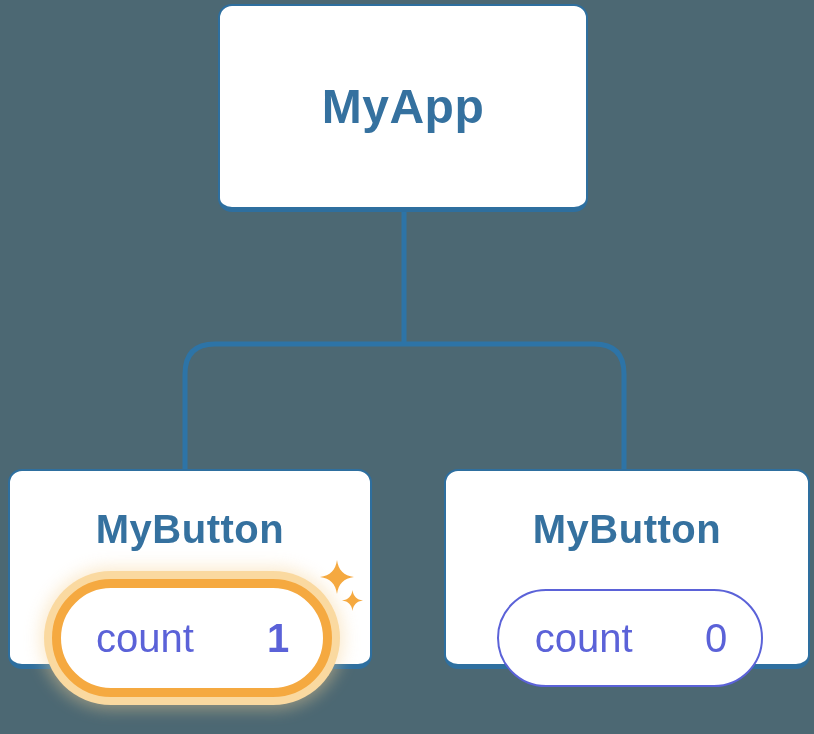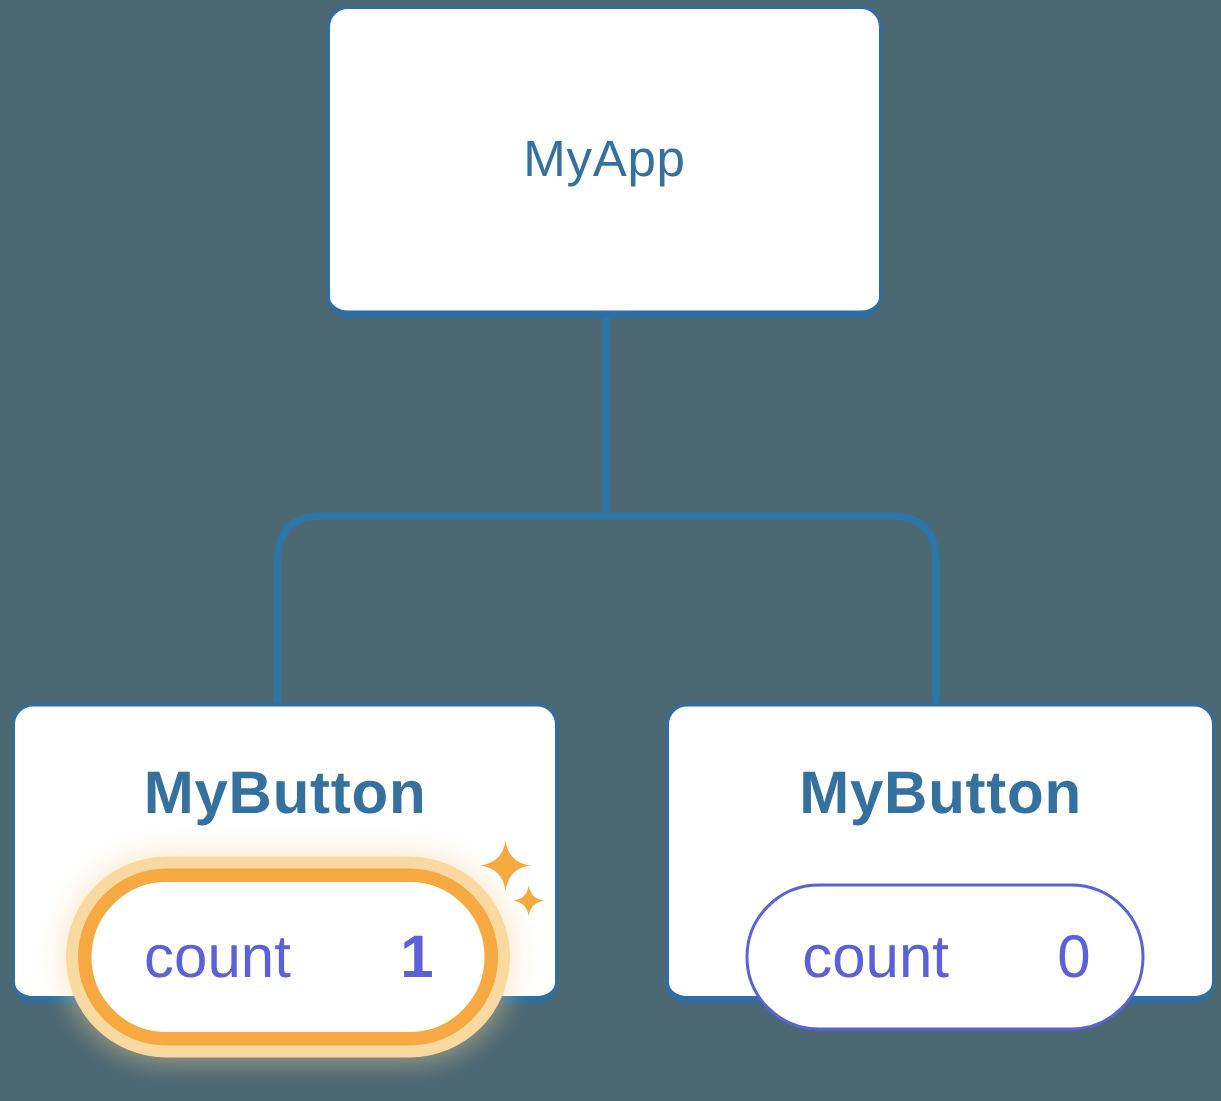--- a/index.html
+++ b/index.html
@@ -44,22 +44,22 @@
     z-index: 1;
   }
   .root-card {
     left: 218px; top: 4px;
     width: 370px; height: 208px;
     display: flex;
     align-items: center;
     justify-content: center;
   }
   .root-title {
-    font-size: 34px;
-    font-weight: 400;
+    font-size: 48px;
+    font-weight: 700;
     color: var(--heading);
     letter-spacing: 0.5px;
   }
   .child-card {
     top: 469px;
     height: 200px;
   }
   .child-card.left  { left: 8px;   width: 364px; }
   .child-card.right { left: 444px; width: 366px; }
   .child-title {

